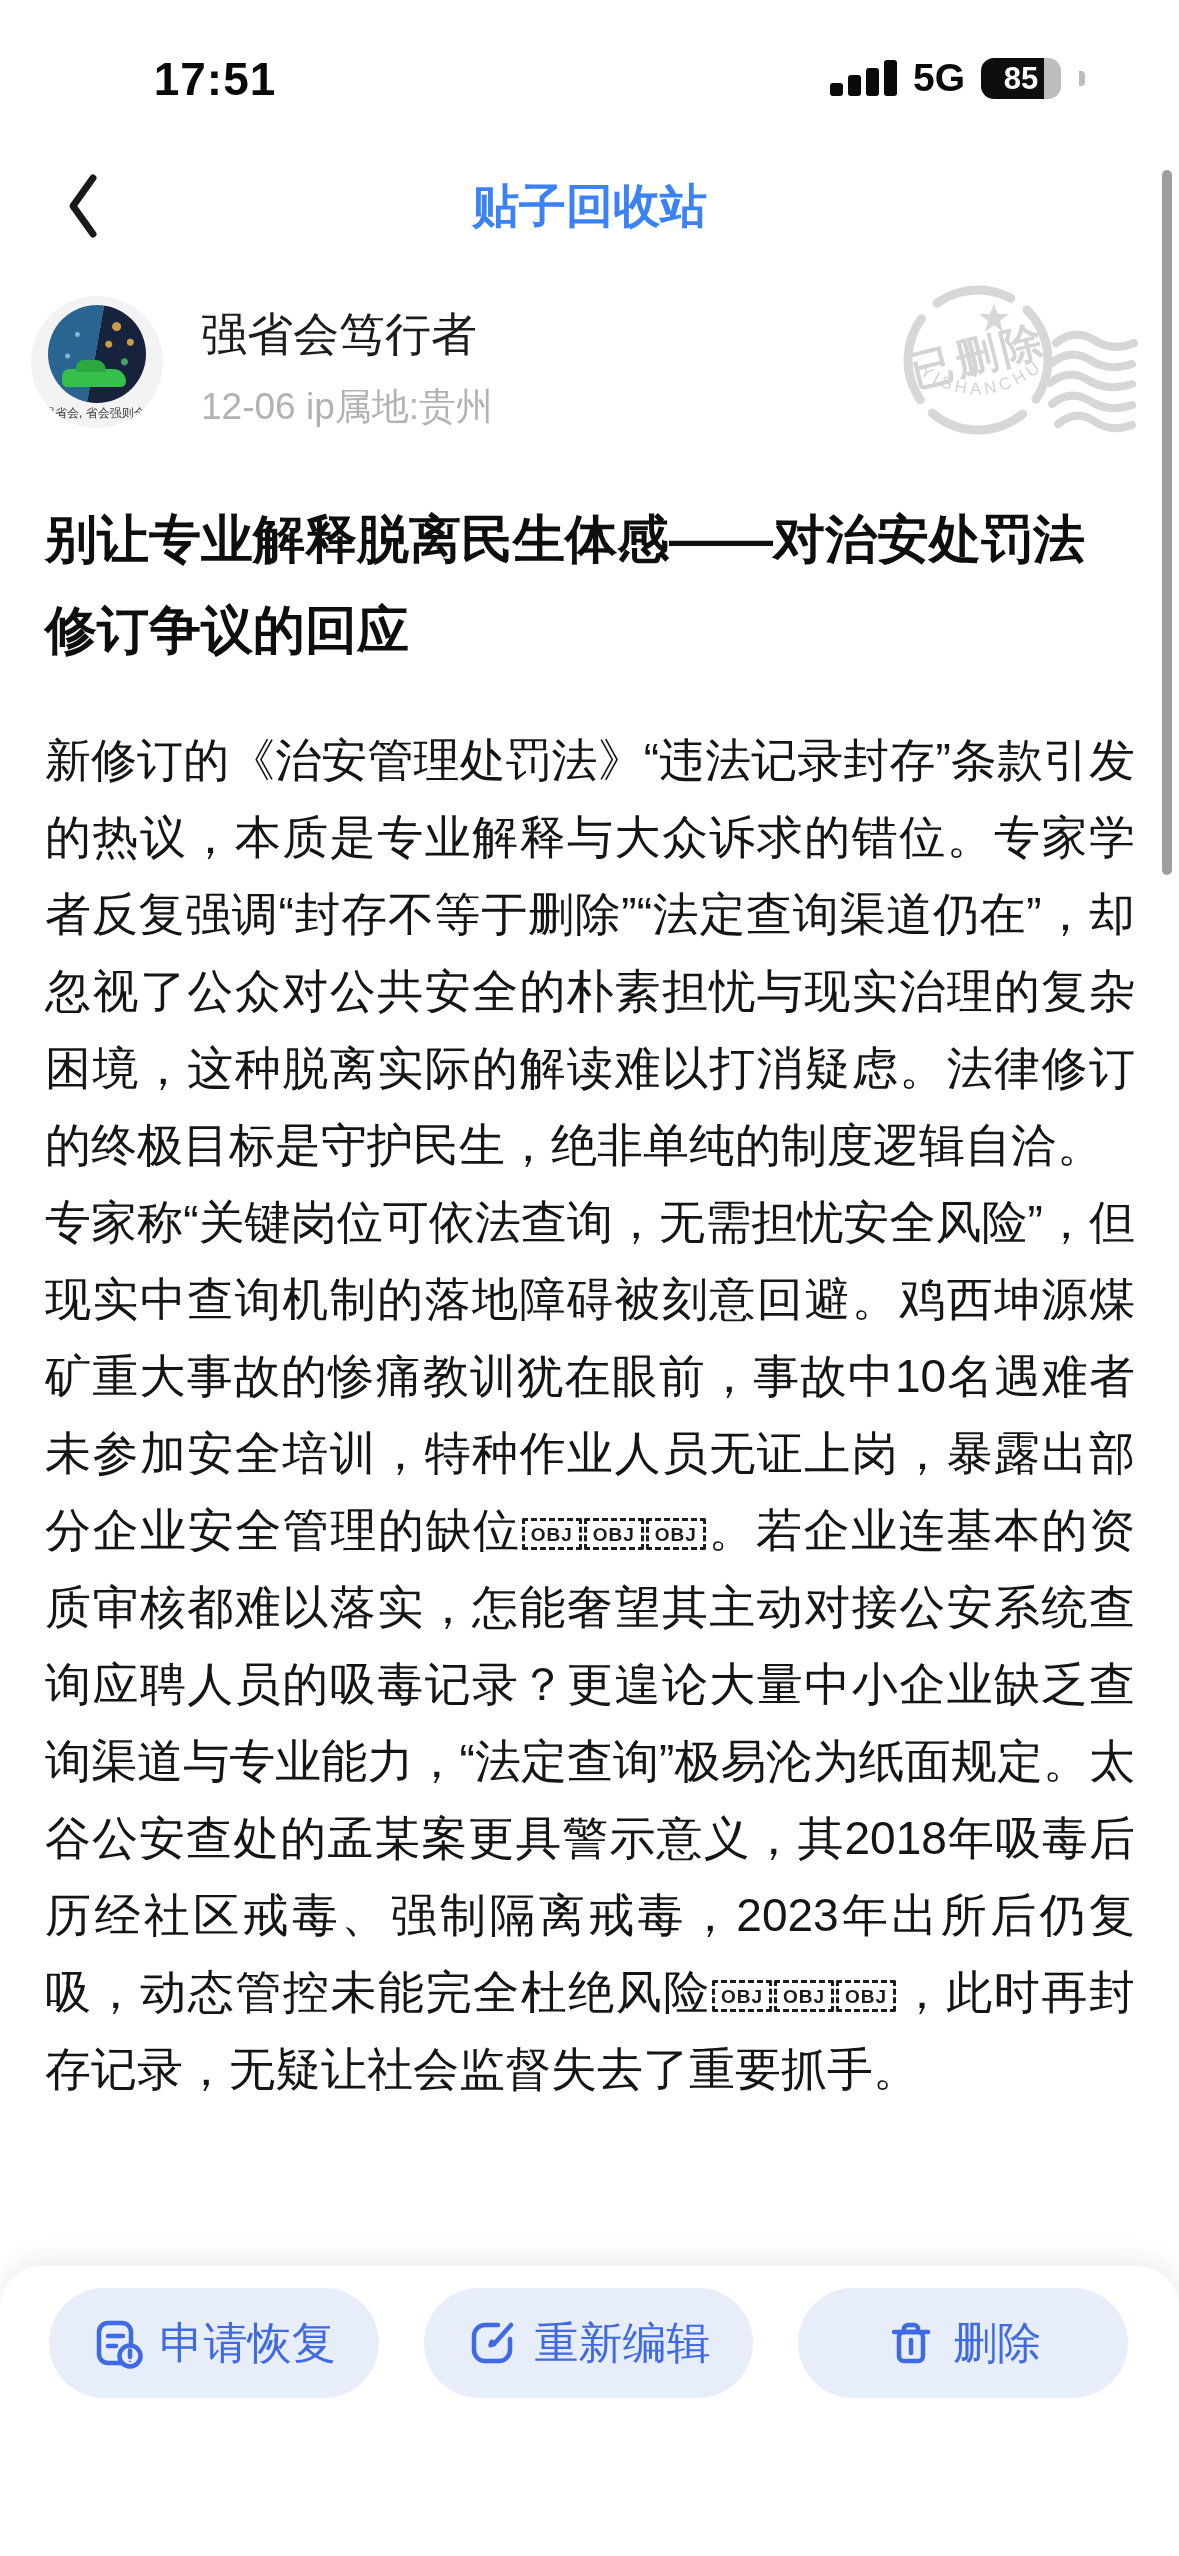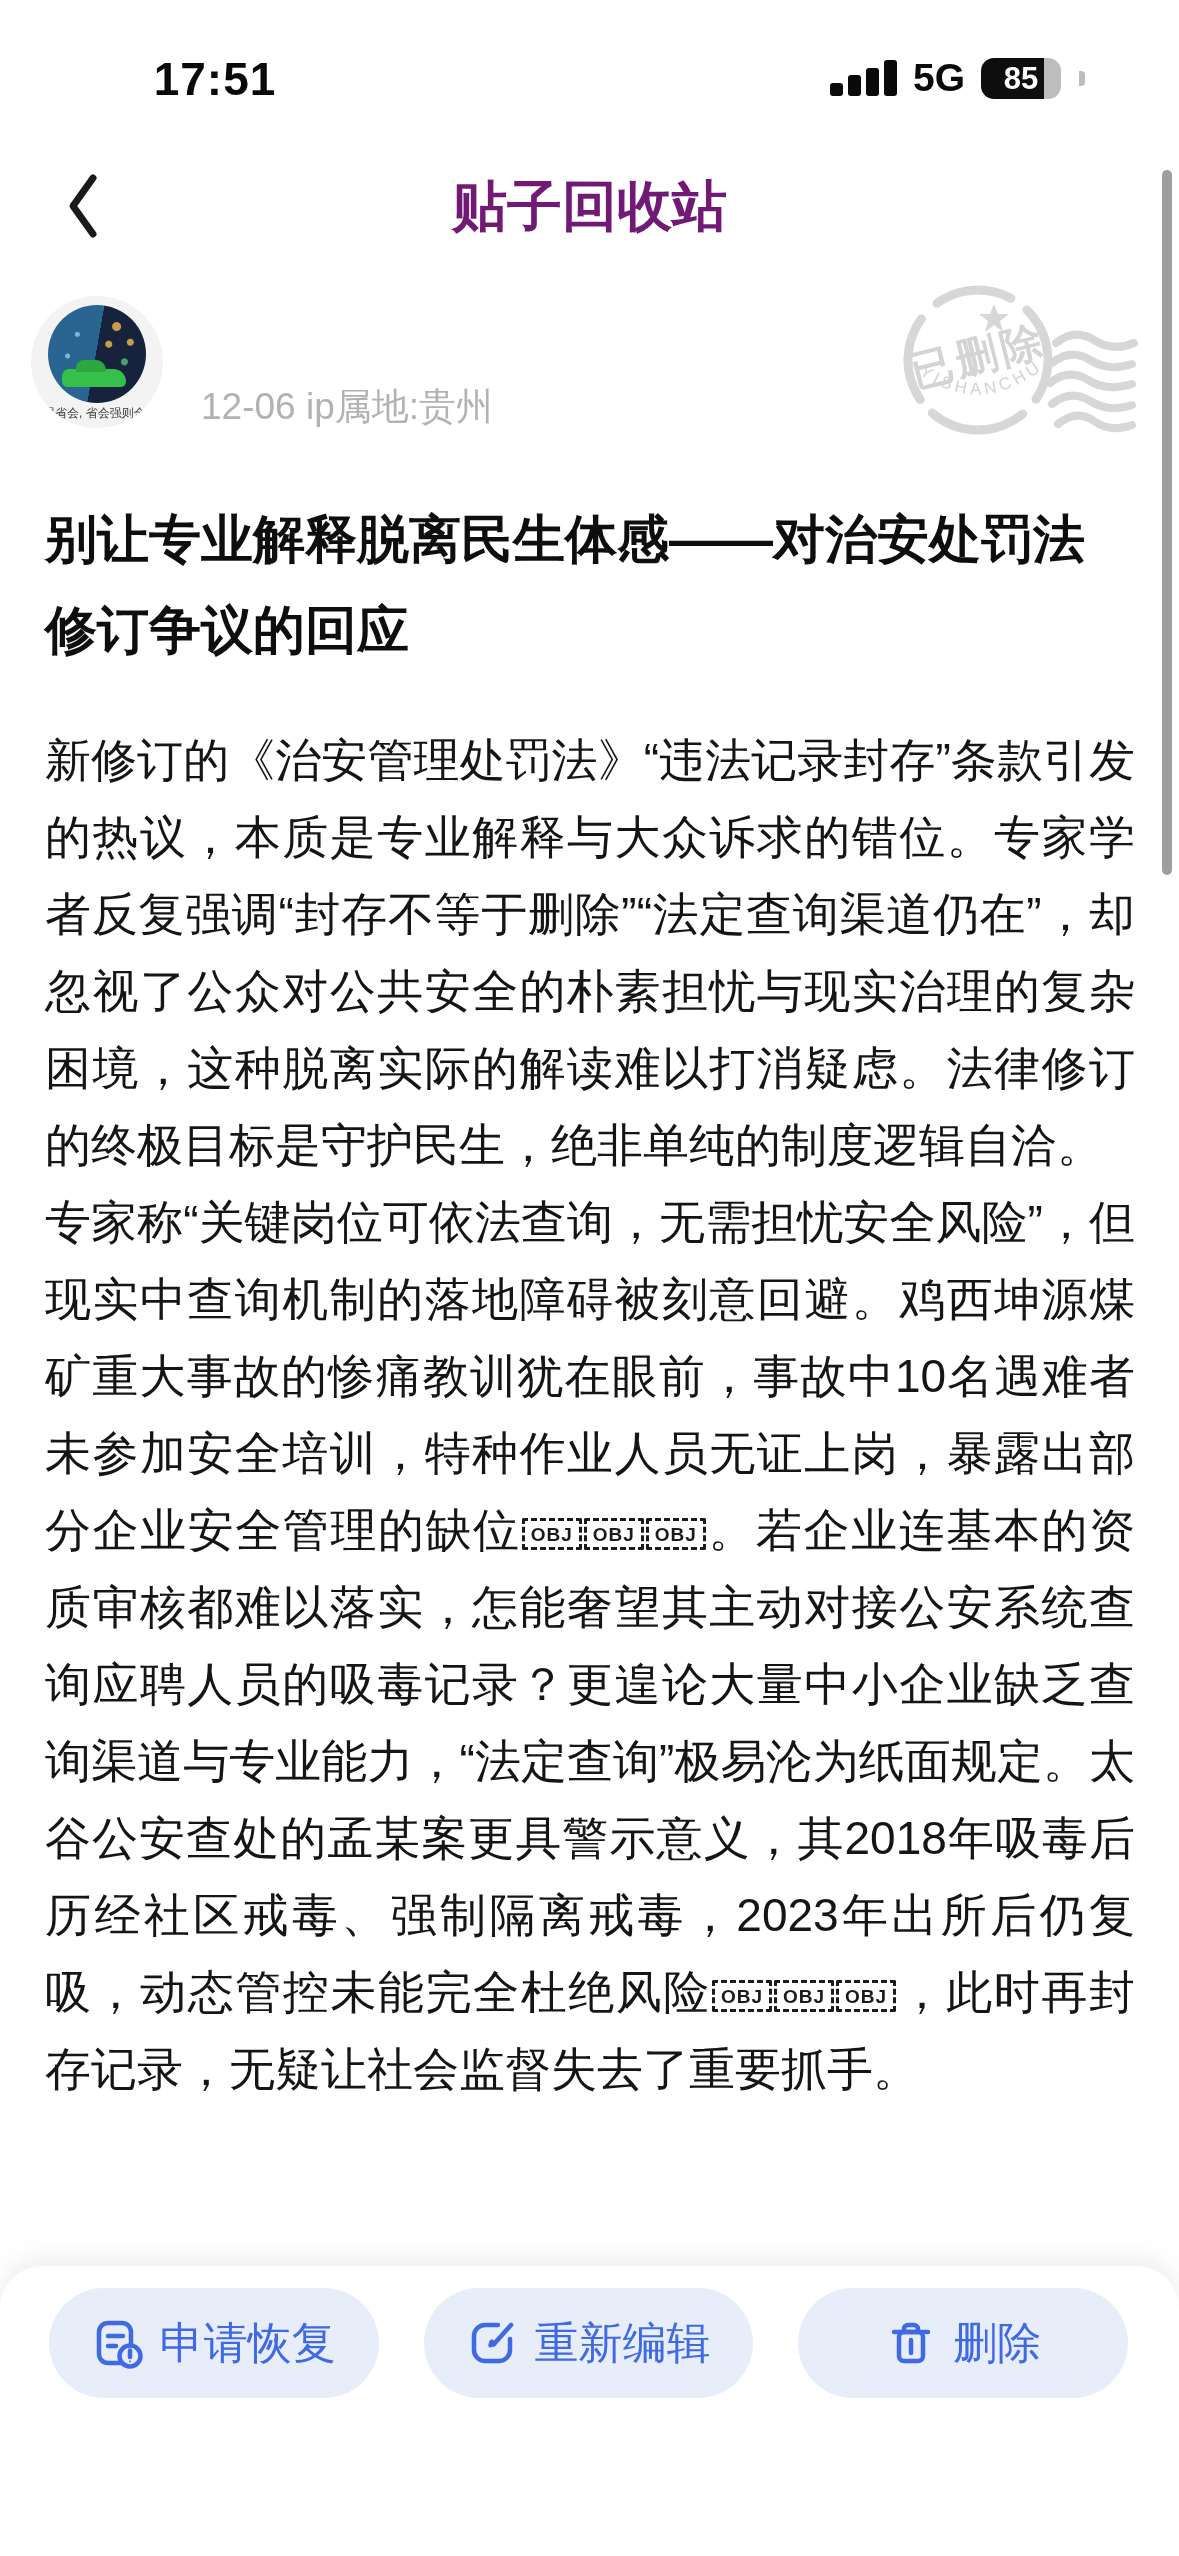--- a/index.html
+++ b/index.html
@@ -23,21 +23,21 @@
   .battery { position:relative; width:80px; height:41px; border-radius:13px;
              background:linear-gradient(to right,#0e0e0e 0 79%,#bdbdbd 79% 100%);
              color:#fff; font-size:31px; font-weight:700; text-align:center; line-height:41px; }
   .battery-nub { width:6px; height:15px; background:#bdbdbd; border-radius:0 4px 4px 0; margin-left:2px; }
 
   
   .nav-bar { position:absolute; top:168px; left:0; right:0; height:76px; }
   .back-btn { position:absolute; left:48px; top:0; width:70px; height:76px;
               display:flex; align-items:center; justify-content:center; }
   .nav-title { position:absolute; left:0; right:0; text-align:center; line-height:76px;
-               font-size:55px; font-weight:700; color:#701a75; }
+               font-size:47px; font-weight:700; color:#3b82f6; }
 
   
   .author-row { position:absolute; top:296px; left:31px; right:40px; height:140px; }
   .avatar { position:absolute; left:0; top:0; width:132px; height:132px; border-radius:50%;
             background:#f3f3f3; overflow:hidden; }
   .avatar-inner { position:absolute; left:17px; top:9px; width:98px; height:98px; border-radius:50%;
             background:linear-gradient(100deg,#2a6591 0 49%,#17233d 49% 100%);
             background-color:#17233d; overflow:hidden; }
   .avatar-dots { position:absolute; inset:0;
             background-image:
@@ -112,20 +112,21 @@
   </div>
 
   <div class="author-row">
     <div class="avatar">
       <div class="avatar-inner">
         <div class="avatar-dots"></div>
         <div class="avatar-car"></div>
       </div>
       <div class="avatar-caption">州强省会, 省会强则全省强</div>
     </div>
+    <div class="author-name">强省会笃行者</div>
     <div class="author-meta">12-06  ip属地:贵州</div>
   </div>
 
   <div class="stamp">
     <svg width="262" height="215" viewBox="0 0 262 215">
       <g stroke="#d7d7d7" fill="none" stroke-linecap="round">
         <circle cx="98" cy="98" r="70" stroke-width="9" stroke-dasharray="78 20 98 18 86 22" transform="rotate(-30 98 98)"></circle>
 
         <path d="M176 81  q19 -15 38 -3 t 40 3" stroke-width="8"></path>
         <path d="M172 101 q19 -15 38 -3 t 42 4" stroke-width="8"></path>

